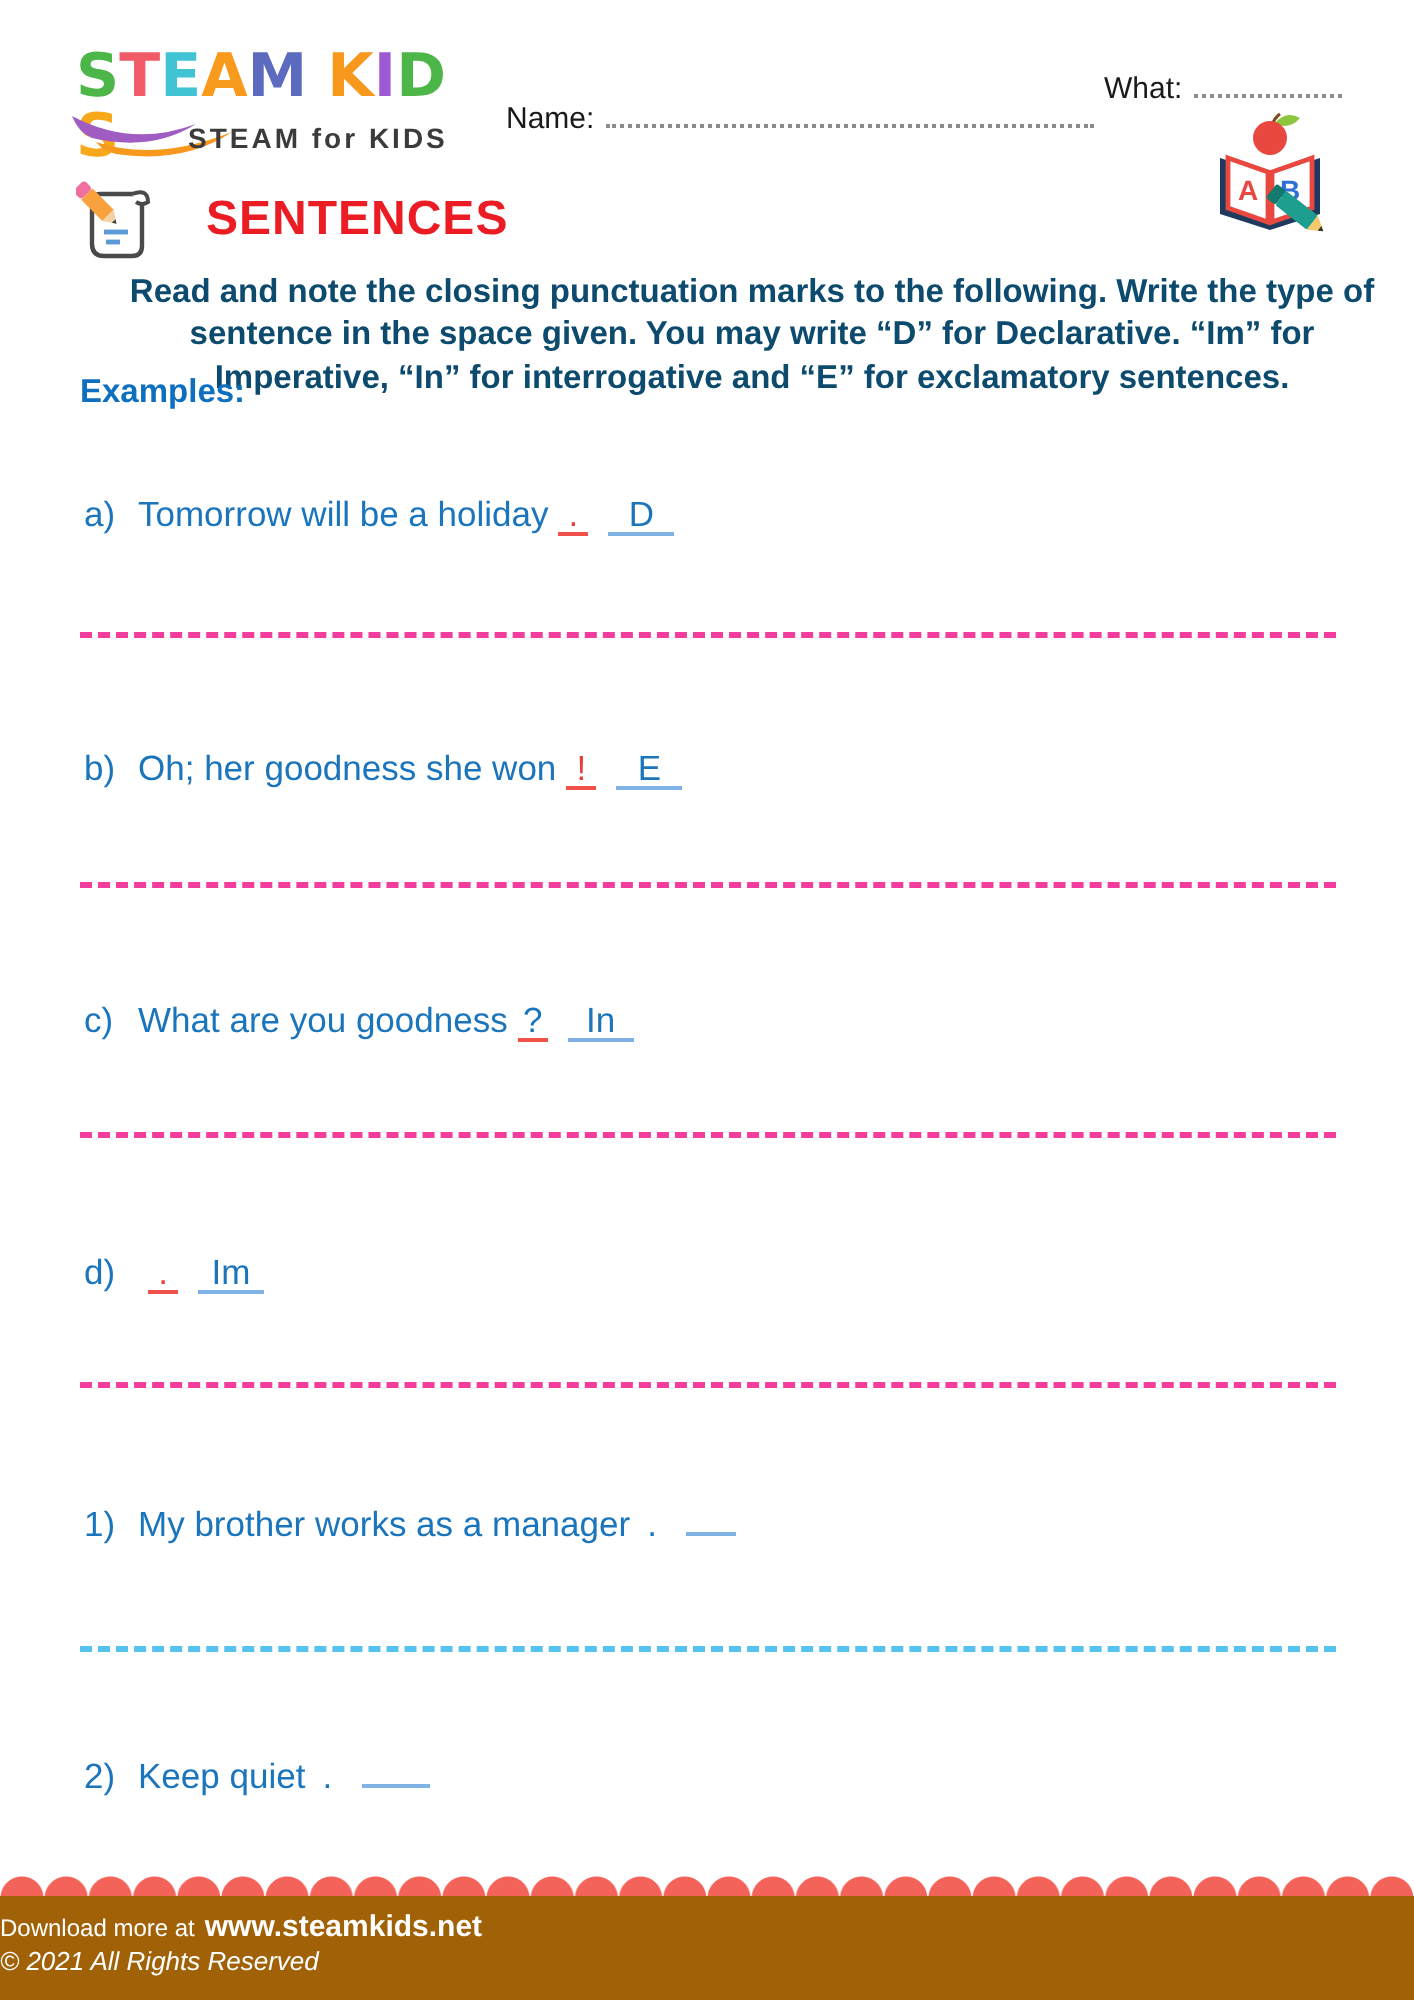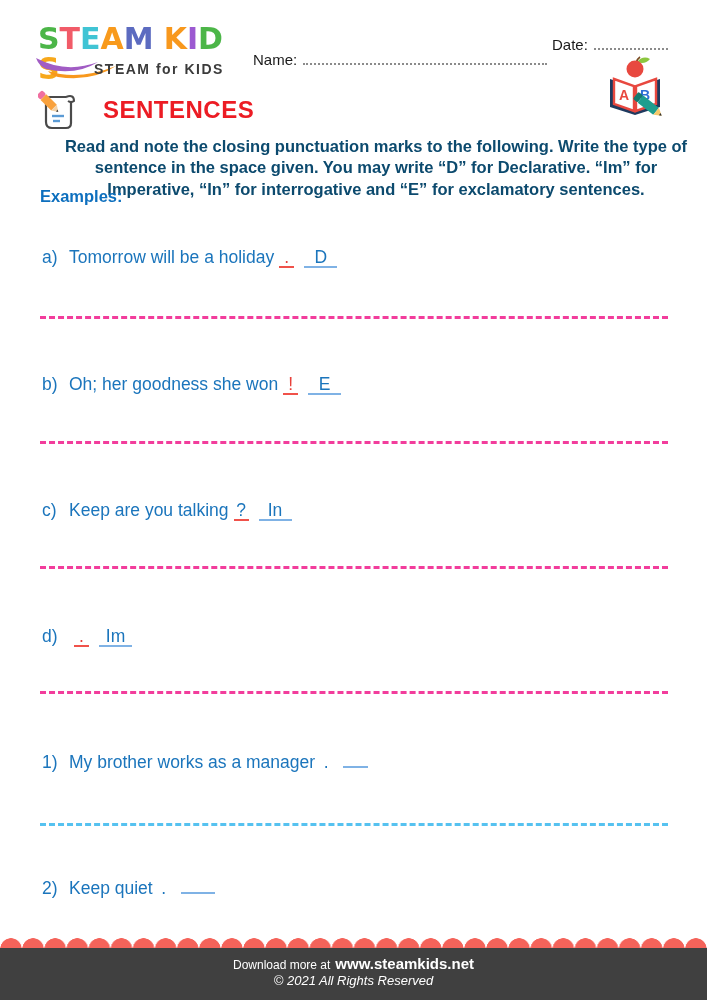--- a/index.html
+++ b/index.html
@@ -39,21 +39,21 @@
   .answer{display:inline-block;min-width:33px;text-align:center;border-bottom:2px solid #7FB2E5;margin-left:10px;line-height:1.05;}
   .punct-plain{display:inline-block;margin-left:6px;min-width:10px;text-align:center;}
   .blank{display:inline-block;border-bottom:2px solid #7FB2E5;height:15px;margin-left:12px;}
   .blank-sm{width:25px;}
   .blank-md{width:34px;}
 
   
   .divider{position:absolute;left:40px;width:628px;height:0;border-top:3px dashed #F23D9C;}
 
   
-  .footer{position:absolute;left:0;right:0;bottom:0;height:52px;background:#404040;color:#fff;text-align:center;}
+  .footer{position:absolute;left:0;right:0;bottom:0;height:52px;background:#a16207;color:#fff;}
   .scallops{position:absolute;left:0;right:0;top:-11px;height:11px;
     background-image:radial-gradient(circle at 11px 12px,#F4635A 10.5px,rgba(255,255,255,0) 11px);
     background-size:22.1px 12px;background-repeat:repeat-x;}
   .footer-line1{margin-top:7px;font-size:12px;}
   .footer-url{font-size:15px;font-weight:bold;color:#fff;text-decoration:none;margin-left:5px;}
   .footer-line2{font-size:13px;font-style:italic;margin-top:1px;}
 </style>
 </head>
 <body>
 
@@ -66,21 +66,21 @@
       <path d="M2 4 Q32 20 64 8 Q42 22 12 15 Q5 12 2 4" fill="#A15CC4"></path>
       <path d="M14 17 Q44 27 82 12 Q58 28 24 23 Q17 21 14 17" fill="#F8981D"></path>
     </svg>
     <div class="logo-sub">STEAM for KIDS</div>
   </div>
 
   <div class="field name-field">
     <span>Name:</span><span class="dashline name-line"></span>
   </div>
   <div class="field date-field">
-    <span>Date:</span><span class="dashline date-line"></span>
+    <span>What:</span><span class="dashline date-line"></span>
   </div>
 
   <svg class="book-icon" width="60" height="66" viewBox="0 0 60 66">
     <path d="M31 7 Q37 0 44 4 Q39 10 31 7" fill="#8CC63F"></path>
     <path d="M30 8 Q31 4 34 2" stroke="#7a4a21" stroke-width="1.6" fill="none"></path>
     <circle cx="29" cy="14" r="8.5" fill="#E8483F"></circle>
     <path d="M4 24 L29 32 L54 24 L54 52 L29 60 L4 52 Z" fill="#1F3A5F"></path>
     <path d="M8 24 L28 31 L28 56 L8 49 Z" fill="#ffffff" stroke="#E8483F" stroke-width="2.4"></path>
     <path d="M50 24 L30 31 L30 56 L50 49 Z" fill="#ffffff" stroke="#E8483F" stroke-width="2.4"></path>
     <text x="13" y="45" font-size="14" font-weight="bold" fill="#E8483F">A</text>
@@ -123,21 +123,21 @@
   <div class="row" style="top:374px">
     <span class="row-label">b)</span>
     <span class="row-text">Oh; her goodness she won</span>
     <span class="punct" style="color: rgb(232, 64, 58);">!</span>
     <span class="answer">E</span>
   </div>
   <div class="divider" style="top: 441px; border-color: rgb(242, 61, 156);"></div>
 
   <div class="row" style="top:500px">
     <span class="row-label">c)</span>
-    <span class="row-text">Keep are you talking</span>
+    <span class="row-text">What are you goodness</span>
     <span class="punct" style="color: rgb(27, 117, 188);">?</span>
     <span class="answer">In</span>
   </div>
   <div class="divider" style="top: 566px; border-color: rgb(242, 61, 156);"></div>
 
   <div class="row" style="top:626px">
     <span class="row-label">d)</span>
     <span class="punct" style="color: rgb(232, 64, 58);">.</span>
     <span class="answer">Im</span>
   </div>

